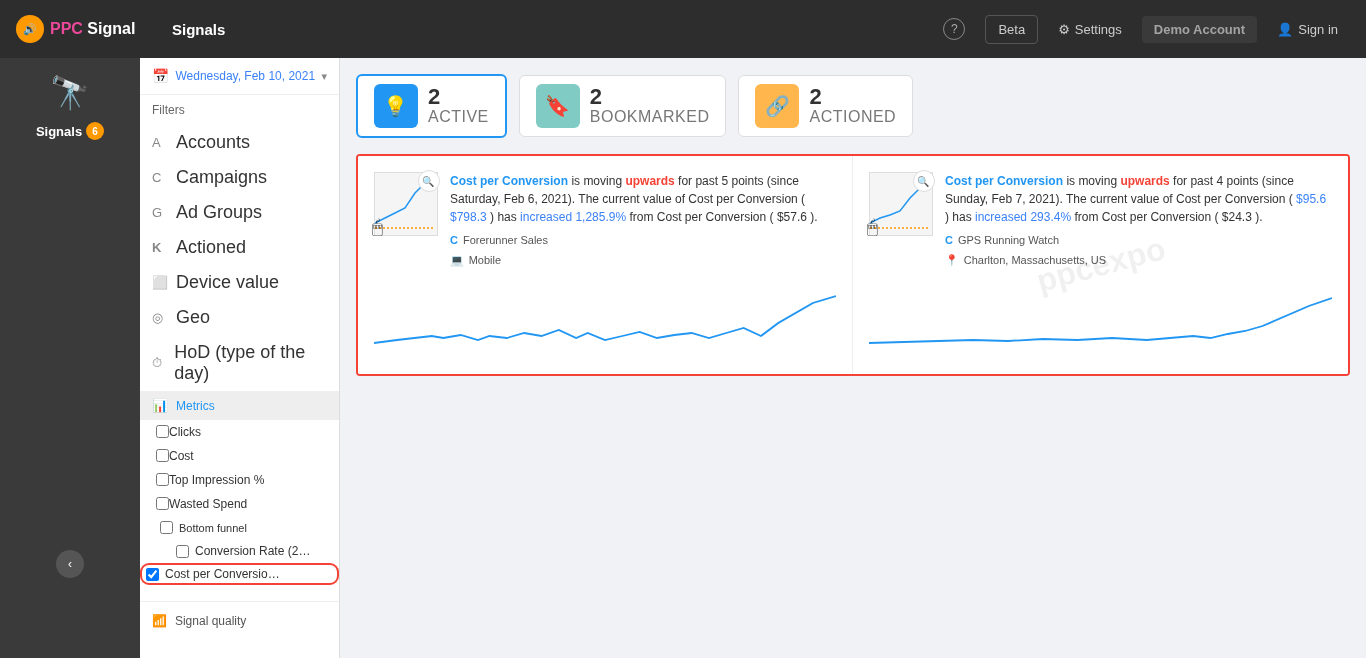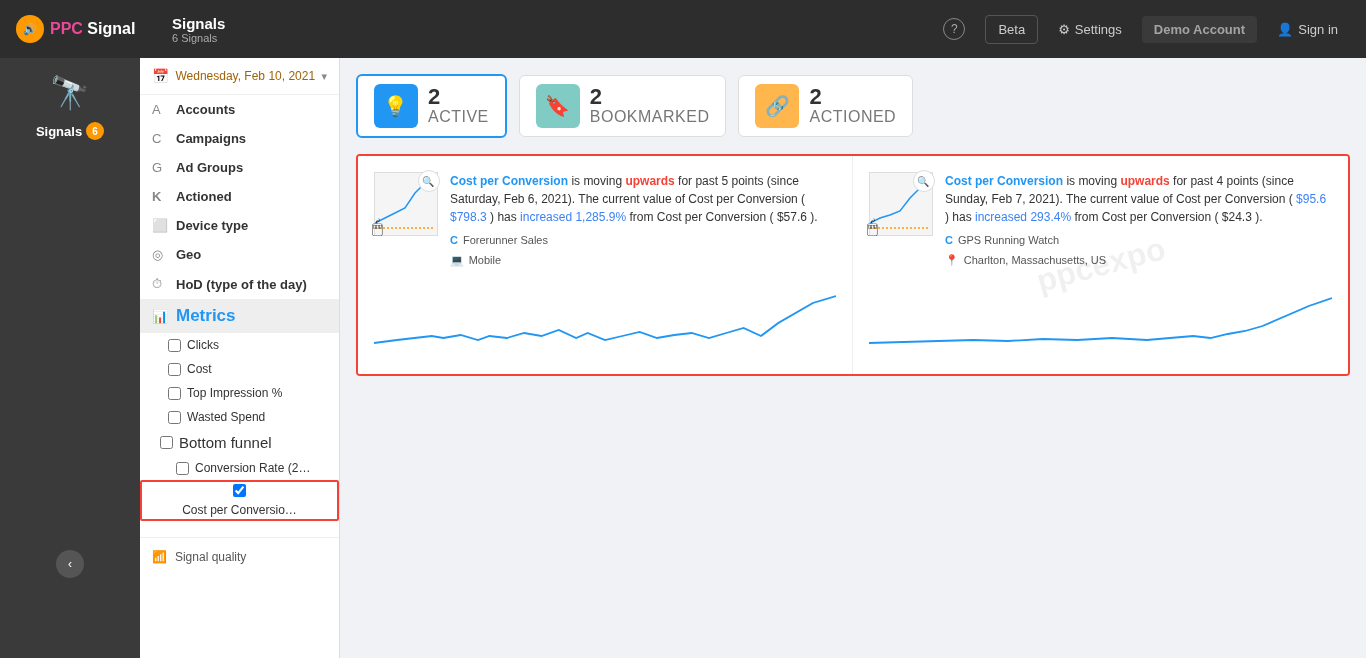--- a/index.html
+++ b/index.html
@@ -91,59 +91,58 @@
       overflow-y: auto;
       z-index: 80;
       padding: 0;
     }
     .filter-date-row {
       display: flex; align-items: center; gap: 6px;
       padding: 10px 12px; background: #fff; border-bottom: 1px solid #eee;
       cursor: pointer;
     }
     .filter-date-icon { color: #555; font-size: 14px; }
-    .filter-date-text { font-size: 12px; color: #a16207; font-weight: 500; }
+    .filter-date-text { font-size: 12px; color: #3b82f6; font-weight: 500; }
     .filter-date-arrow { margin-left: auto; color: #888; font-size: 11px; }
     .filters-title { padding: 8px 12px; font-size: 12px; color: #666; font-weight: 500; }
     .filter-item {
       display: flex; align-items: center; gap: 8px;
       padding: 7px 12px; cursor: pointer; color: #333;
     }
     .filter-icon { font-size: 13px; color: #888; width: 16px; }
-    .filter-label { font-size: 13px; font-weight: bold; }
+    .filter-label { font-size: 18px; }
     .metrics-section { padding: 0; }
     .metrics-header {
       display: flex; align-items: center; gap: 8px;
       padding: 7px 12px; background: #eee; cursor: pointer;
     }
     .metrics-header .filter-icon { color: #2196f3; }
-    .metrics-header .filter-label { color: #2196f3; font-weight: 700; font-size: 17px; }
+    .metrics-header .filter-label { color: #2196f3; font-weight: 400; font-size: 12px; }
     .metric-checkbox {
-      display: flex; align-items: center; gap: 6px;
-      padding: 5px 12px 5px 28px; cursor: pointer;
+      display: flex; gap: 0;
+      padding: 5px 12px 5px 16px; cursor: pointer;
     }
     .metric-checkbox input { cursor: pointer; width: 13px; height: 13px; }
     .metric-checkbox label { font-size: 12px; color: #333; cursor: pointer; }
     .bottom-funnel-header {
       display: flex; align-items: center; gap: 6px;
       padding: 5px 12px 5px 20px; cursor: pointer;
     }
     .bottom-funnel-checkbox { width: 13px; height: 13px; }
-    .bottom-funnel-label { font-size: 15px; color: #333; font-weight: 500; }
+    .bottom-funnel-label { font-size: 11px; color: #333; font-weight: 500; }
     .sub-metric {
       display: flex; align-items: center; gap: 6px;
       padding: 5px 12px 5px 36px; cursor: pointer;
     }
     .sub-metric input { cursor: pointer; width: 13px; height: 13px; }
     .sub-metric label { font-size: 12px; color: #333; cursor: pointer; }
     .checked-item {
       border: 2px solid #f44336;
-      border-radius: 2px;
+      border-radius: 9px;
       padding: 2px 4px;
-      flex-direction: column;
     }
 
     
     .main-content {
       position: fixed;
       top: 58px; left: 340px; right: 0; bottom: 0;
       background: #f0f2f5;
       overflow-y: auto;
       padding: 16px;
     }
@@ -234,21 +233,20 @@
 </head>
 <body>
 
 <div class="top-nav">
   <div class="logo-area">
     <div class="logo-icon">🔊</div>
     <span class="logo-text"><span style="color:#ec4899">PPC</span> Signal</span>
   </div>
   <div class="nav-center">
     <span class="nav-title">Signals</span>
-    <span class="nav-subtitle">6 Signals</span>
   </div>
   <div class="nav-actions">
     <button class="nav-btn">
       <div class="nav-icon-circle">?</div>
     </button>
     <button class="nav-btn beta">Beta</button>
     <button class="nav-btn">
       <span>⚙</span>
       <span>Settings</span>
     </button>
@@ -272,40 +270,41 @@
     <button class="collapse-btn">‹</button>
   </div>
 </div>
 
 <div class="filters-panel">
   <div class="filter-date-row">
     <span class="filter-date-icon">📅</span>
     <span class="filter-date-text">Wednesday, Feb 10, 2021</span>
     <span class="filter-date-arrow">▾</span>
   </div>
+  <div class="filters-title">Filters</div>
 
   <div class="filter-item">
     <span class="filter-icon">A</span>
     <span class="filter-label">Accounts</span>
   </div>
   <div class="filter-item">
     <span class="filter-icon">C</span>
     <span class="filter-label">Campaigns</span>
   </div>
   <div class="filter-item">
     <span class="filter-icon">G</span>
     <span class="filter-label">Ad Groups</span>
   </div>
   <div class="filter-item">
     <span class="filter-icon" style="font-weight:bold;">K</span>
     <span class="filter-label">Actioned</span>
   </div>
   <div class="filter-item">
     <span class="filter-icon">⬜</span>
-    <span class="filter-label">Device type</span>
+    <span class="filter-label">Device value</span>
   </div>
   <div class="filter-item">
     <span class="filter-icon">◎</span>
     <span class="filter-label">Geo</span>
   </div>
   <div class="filter-item">
     <span class="filter-icon">⏱</span>
     <span class="filter-label">HoD (type of the day)</span>
   </div>
 

